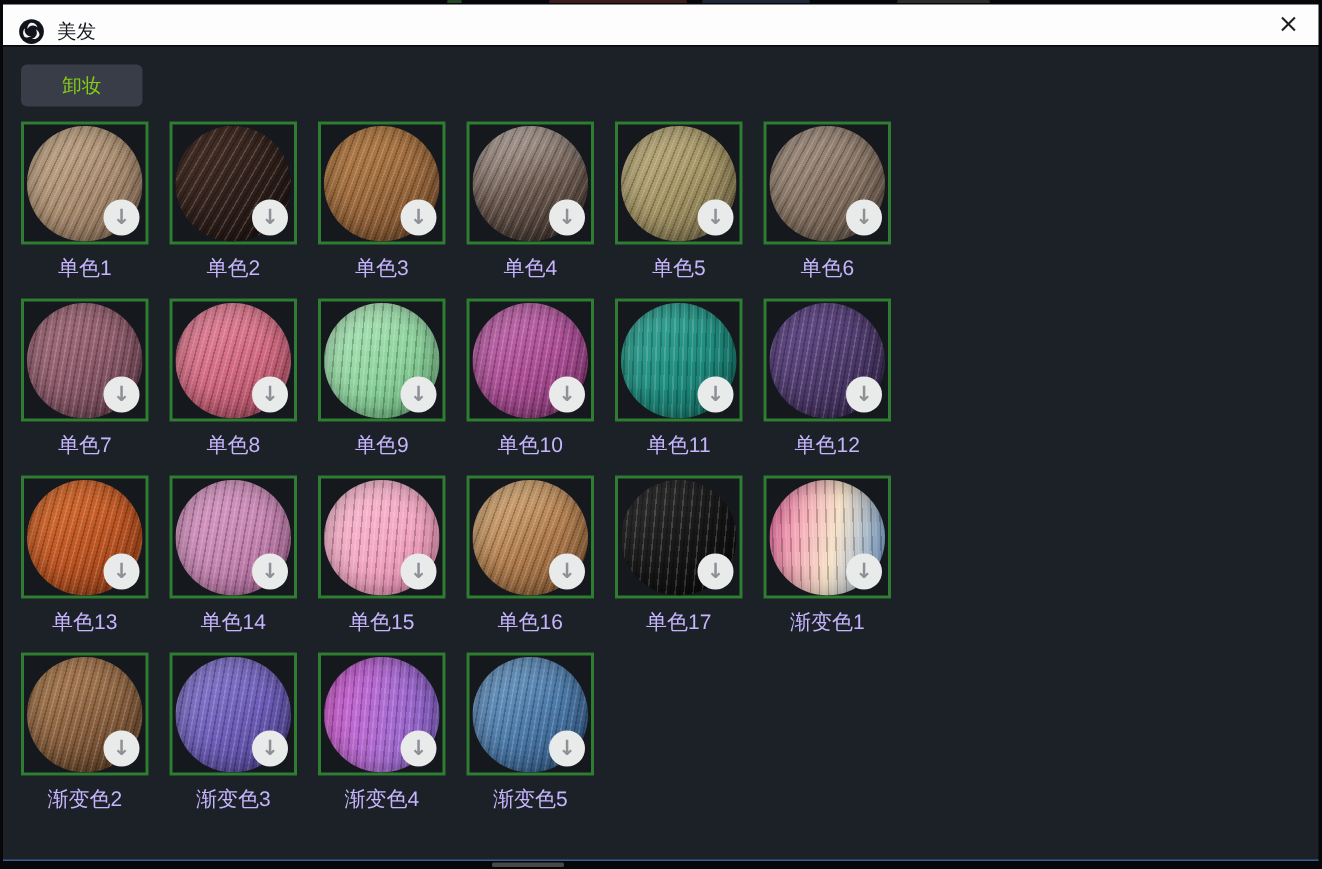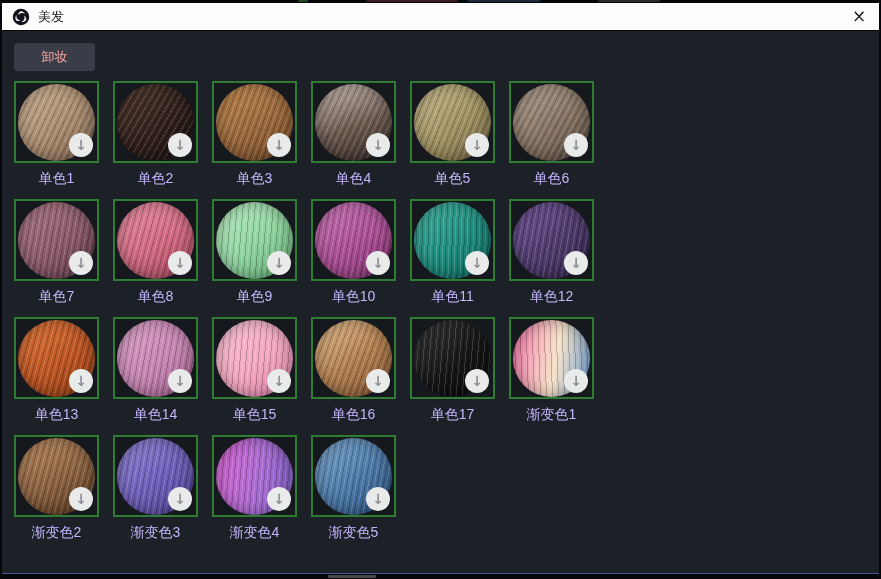--- a/index.html
+++ b/index.html
@@ -13,39 +13,39 @@
   .artifact{position:absolute;height:2px;top:0;opacity:.55;border-radius:1px;}
   .artifact.a1{left:298px;width:10px;background:#3f7a3a;}
   .artifact.a2{left:366px;width:92px;background:#6a2e2e;}
   .artifact.a3{left:468px;width:72px;background:#31415f;}
   .artifact.a4{left:598px;width:62px;background:#4a4a4a;}
   .artifact.b1{top:auto;bottom:1px;left:328px;width:48px;height:3px;background:#8a8a85;opacity:.5;}
 
   
   .titlebar{
     position:absolute;left:2px;right:2px;top:3px;height:27px;
-    background:#fdfdfd;display:flex;align-items:center;padding:0 0 0 10px;box-sizing:border-box;
+    background:#fdfdfd;display:flex;align-items:flex-end;padding:0 0 0 10px;box-sizing:border-box;
   }
   .titlebar .app-icon{width:18px;height:18px;display:block;}
   .titlebar .title{margin-left:8px;font-size:13px;color:#15181c;}
   .titlebar .spacer{flex:1;}
   .close-btn{
     width:40px;height:27px;display:flex;align-items:center;justify-content:center;
     font-size:17px;color:#1e1e1e;cursor:pointer;user-select:none;line-height:1;
     font-family:"DejaVu Sans",sans-serif;
   }
 
   
   .dialog-body{
     position:absolute;left:2px;right:2px;top:31px;height:542px;
     background:#1c2027;border-bottom:1px solid #3c5f93;box-sizing:content-box;
   }
   .remove-btn{
     margin:12px 0 0 12px;width:81px;height:28px;border:none;border-radius:4px;
-    background:#383d48;color:#fca5a5;font-size:13px;cursor:pointer;
+    background:#383d48;color:#84cc16;font-size:13px;cursor:pointer;
     font-family:Liberation Serif, serif;
   }
   .grid{
     margin:10px 0 0 12px;width:582px;
     display:flex;flex-wrap:wrap;column-gap:14px;row-gap:12px;
   }
   .tile-block{width:85px;}
   .tile{
     width:85px;height:82px;box-sizing:border-box;
     border:2px solid #2e7d32;background:#15181d;

